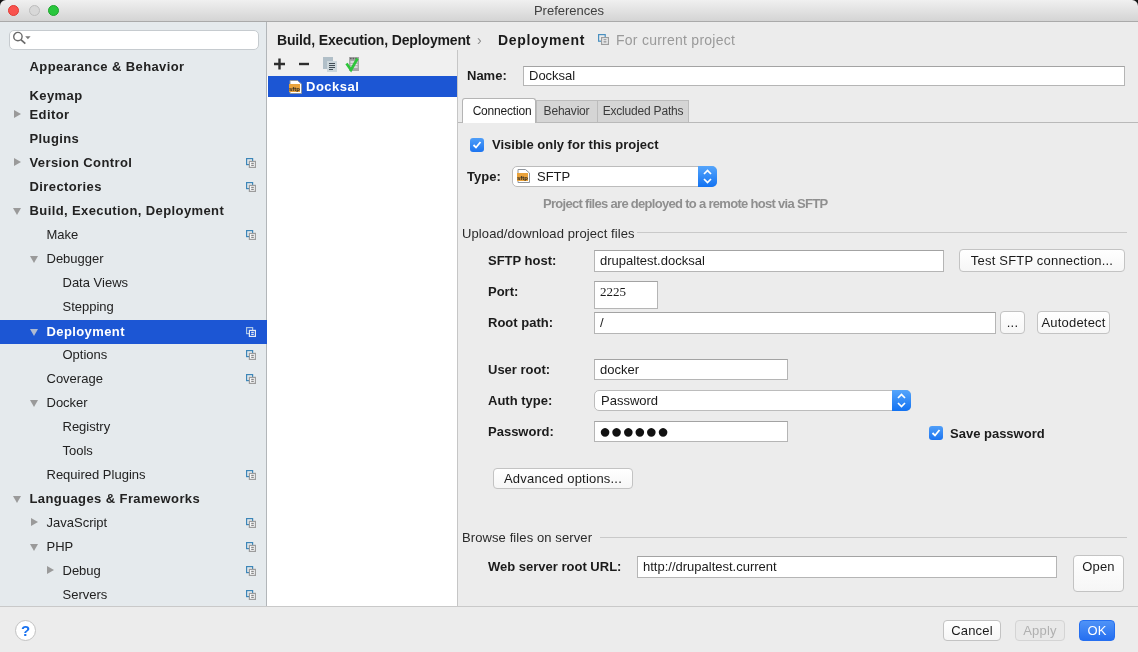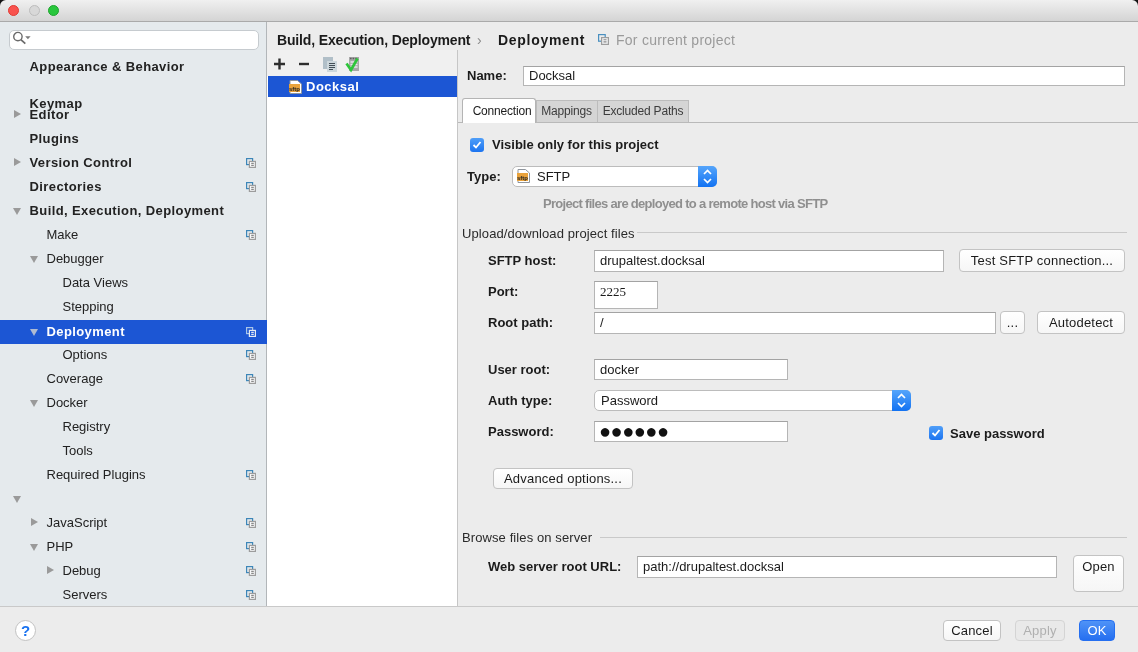--- a/index.html
+++ b/index.html
@@ -46,33 +46,34 @@
   <div class="abs" id="titlebar"></div>
   <svg class="abs" style="left:0;top:0;" width="6" height="6">
       <path d="M6 0 H0 V6 A6 6 0 0 1 6 0 Z" fill="#131313"></path>
     </svg>
   <svg class="abs" style="left:1132px;top:0;" width="6" height="6">
       <path d="M0 0 H6 V6 A6 6 0 0 0 0 0 Z" fill="#131313"></path>
     </svg>
   <div class="abs tl" style="left:8px;background:#f9534e;border:1px solid #e13b34;"></div>
   <div class="abs tl" style="left:28.5px;background:#d8d8d8;border:1px solid #bdbdbd;"></div>
   <div class="abs tl" style="left:48px;background:#29c73d;border:1px solid #1ea52e;"></div>
+  <div class="abs" id="title">Preferences</div>
 
   <div class="abs" id="sidebar"></div>
   <div class="abs" id="search"></div>
   <svg class="abs" style="left:12px;top:31px;" width="22" height="15" viewBox="0 0 22 15">
     <circle cx="5.9" cy="5.6" r="4.2" fill="none" stroke="#6a6a6a" stroke-width="1.4"></circle>
     <line x1="8.9" y1="8.6" x2="13.3" y2="12.6" stroke="#6a6a6a" stroke-width="1.7"></line>
     <path d="M13.2 5.2 L18.6 5.2 L15.9 8.3 Z" fill="#7a7a7a"></path>
   </svg>
   <div id="tree">
     <div class="abs trow" style="top:54.5px;">
         <span class="abs b" style="left:29.5px;">Appearance &amp; Behavior</span>
       </div>
-    <div class="abs trow" style="top:92px;">
+    <div class="abs trow" style="top:84px;">
         <span class="abs b" style="left:29.5px;">Keymap</span>
       </div>
     <div class="abs trow" style="top:102.5px;">
         <i class="arr r" style="left:14px;"></i>
         <span class="abs b" style="left:29.5px;">Editor</span>
       </div>
     <div class="abs trow" style="top:126.5px;">
         <span class="abs b" style="left:29.5px;">Plugins</span>
       </div>
     <div class="abs trow" style="top:150.5px;">
@@ -152,20 +153,21 @@
     <div class="abs trow" style="top:462.5px;">
         <span class="abs" style="left:46.5px;">Required Plugins</span>
         <svg class="picon" viewBox="0 0 10 10">
           <rect x="0.6" y="0.6" width="6" height="6" fill="none" stroke="#3d86b8" stroke-width="1.2"></rect>
           <rect x="3.4" y="3.4" width="6" height="6" fill="#f7f8f9" stroke="#9d9d9d" stroke-width="1.2"></rect>
           <path d="M5.2 5.4 H7.8 M5.2 7.4 H7.8" stroke="#8a8a8a" stroke-width="1.1"></path>
         </svg>
       </div>
     <div class="abs trow" style="top:486.5px;">
         <i class="arr d" style="left:13px;"></i>
+        <span class="abs b" style="left:29.5px;">Languages &amp; Frameworks</span>
       </div>
     <div class="abs trow" style="top:510.5px;">
         <i class="arr r" style="left:31px;"></i>
         <span class="abs" style="left:46.5px;">JavaScript</span>
         <svg class="picon" viewBox="0 0 10 10">
           <rect x="0.6" y="0.6" width="6" height="6" fill="none" stroke="#3d86b8" stroke-width="1.2"></rect>
           <rect x="3.4" y="3.4" width="6" height="6" fill="#f7f8f9" stroke="#9d9d9d" stroke-width="1.2"></rect>
           <path d="M5.2 5.4 H7.8 M5.2 7.4 H7.8" stroke="#8a8a8a" stroke-width="1.1"></path>
         </svg>
       </div>
@@ -233,21 +235,21 @@
 
   <div id="form">
     <div class="abs lbl" style="left:467px;top:68px;">Name:</div>
     <div class="abs input" style="left:523px;top:66px;width:602px;height:20px;line-height:18px;">Docksal</div>
 
     <div class="abs" style="left:458px;top:122px;width:680px;height:1px;background:#b9b9b9;"></div>
     <div class="abs" style="left:536px;top:100px;width:153px;height:22px;background:#d5d5d5;border:1px solid #bcbcbc;border-bottom:none;box-sizing:border-box;"></div>
     <div class="abs" style="left:597px;top:100px;width:1px;height:22px;background:#bcbcbc;"></div>
     <div class="abs" style="left:462px;top:98px;width:74px;height:24.5px;background:#fff;border:1px solid #b4b4b4;border-bottom:none;border-radius:3px 3px 0 0;box-sizing:border-box;"></div>
     <div class="abs" style="left:465px;top:104px;width:74px;text-align:center;font-size:12px;letter-spacing:-0.2px;color:#1b1b1b;">Connection</div>
-    <div class="abs" style="left:536px;top:104px;width:61px;text-align:center;font-size:12px;letter-spacing:-0.2px;color:#3c3c3c;">Mappings</div>
+    <div class="abs" style="left:536px;top:104px;width:61px;text-align:center;font-size:12px;letter-spacing:-0.2px;color:#3c3c3c;">Behavior</div>
     <div class="abs" style="left:597px;top:104px;width:92px;text-align:center;font-size:12px;letter-spacing:-0.2px;color:#3c3c3c;">Excluded Paths</div>
 
     <div class="abs chk" style="left:470px;top:138px;">
         <svg width="10" height="10" viewBox="0 0 10 10">
           <path d="M1.5 5 L4 7.5 L8.5 2" stroke="#fff" stroke-width="1.8" fill="none"></path>
         </svg>
       </div>
     <div class="abs lbl" style="left:492px;top:137px;">Visible only for this project</div>
 
     <div class="abs lbl" style="left:467px;top:169px;">Type:</div>
@@ -271,21 +273,21 @@
     <div class="abs lbl" style="left:488px;top:253px;">SFTP host:</div>
     <div class="abs input" style="left:594px;top:250px;width:350px;height:22px;line-height:20px;">drupaltest.docksal</div>
     <div class="abs btn" style="left:959px;top:249px;width:166px;height:23px;line-height:21px;">Test SFTP connection...</div>
 
     <div class="abs lbl" style="left:488px;top:284px;">Port:</div>
     <div class="abs input" style="left:594px;top:281px;width:64px;height:28px;line-height:20px;font-family:Liberation Serif, serif;">2225</div>
 
     <div class="abs lbl" style="left:488px;top:315px;">Root path:</div>
     <div class="abs input" style="left:594px;top:312px;width:402px;height:22px;line-height:20px;">/</div>
     <div class="abs btn" style="left:1000px;top:311px;width:25px;height:23px;line-height:21px;">...</div>
-    <div class="abs btn" style="left:1037px;top:311px;width:88px;height:23px;line-height:21px;text-align:center;">Autodetect</div>
+    <div class="abs btn" style="left:1037px;top:311px;width:73px;height:23px;line-height:21px;text-align:center;">Autodetect</div>
 
     <div class="abs lbl" style="left:488px;top:362px;">User root:</div>
     <div class="abs input" style="left:594px;top:359px;width:194px;height:21px;line-height:19px;">docker</div>
 
     <div class="abs lbl" style="left:488px;top:393px;">Auth type:</div>
     <div class="abs combo" style="left:594px;top:390px;width:317px;height:21px;">
       <div class="abs txt" style="left:6px;top:2px;">Password</div>
       <div class="stepper"><svg width="19" height="21" viewBox="0 0 19 21">
             <path d="M6 8 L9.5 4.5 L13 8" stroke="#fff" stroke-width="1.7" fill="none"></path>
             <path d="M6 13 L9.5 16.5 L13 13" stroke="#fff" stroke-width="1.7" fill="none"></path>
@@ -300,21 +302,21 @@
         </svg>
       </div>
     <div class="abs lbl" style="left:950px;top:426px;">Save password</div>
 
     <div class="abs btn" style="left:493px;top:468px;width:140px;height:21px;line-height:19px;">Advanced options...</div>
 
     <div class="abs sect" style="left:462px;top:530px;">Browse files on server</div>
     <div class="abs rule" style="left:600px;top:537px;width:527px;"></div>
 
     <div class="abs lbl" style="left:488px;top:559px;">Web server root URL:</div>
-    <div class="abs input" style="left:637px;top:556px;width:420px;height:22px;line-height:20px;">path://drupaltest.docksal</div>
+    <div class="abs input" style="left:637px;top:556px;width:420px;height:22px;line-height:20px;">http://drupaltest.current</div>
     <div class="abs btn" style="left:1073px;top:555px;width:51px;height:37px;line-height:21px;">Open</div>
   </div>
 
   <div class="abs" id="bottombar"></div>
   <div class="abs" style="left:15px;top:619.5px;width:21px;height:21px;border-radius:50%;background:#fff;border:1px solid #c2c2c2;box-sizing:border-box;text-align:center;line-height:19.5px;font-size:15px;font-weight:bold;color:#1a73f0;">?</div>
   <div class="abs btn" style="left:943px;top:620px;width:58px;height:21px;line-height:19px;">Cancel</div>
   <div class="abs btn" style="left:1015px;top:620px;width:50px;height:21px;line-height:19px;background:#e9e9e9;border-color:#d4d4d4;color:#b0b0b0;">Apply</div>
   <div class="abs btn" style="left:1079px;top:620px;width:36px;height:21px;line-height:19px;background:linear-gradient(#4f93f7,#256ff0);border-color:#256ff0;color:#fff;">OK</div>
 </div>
 

